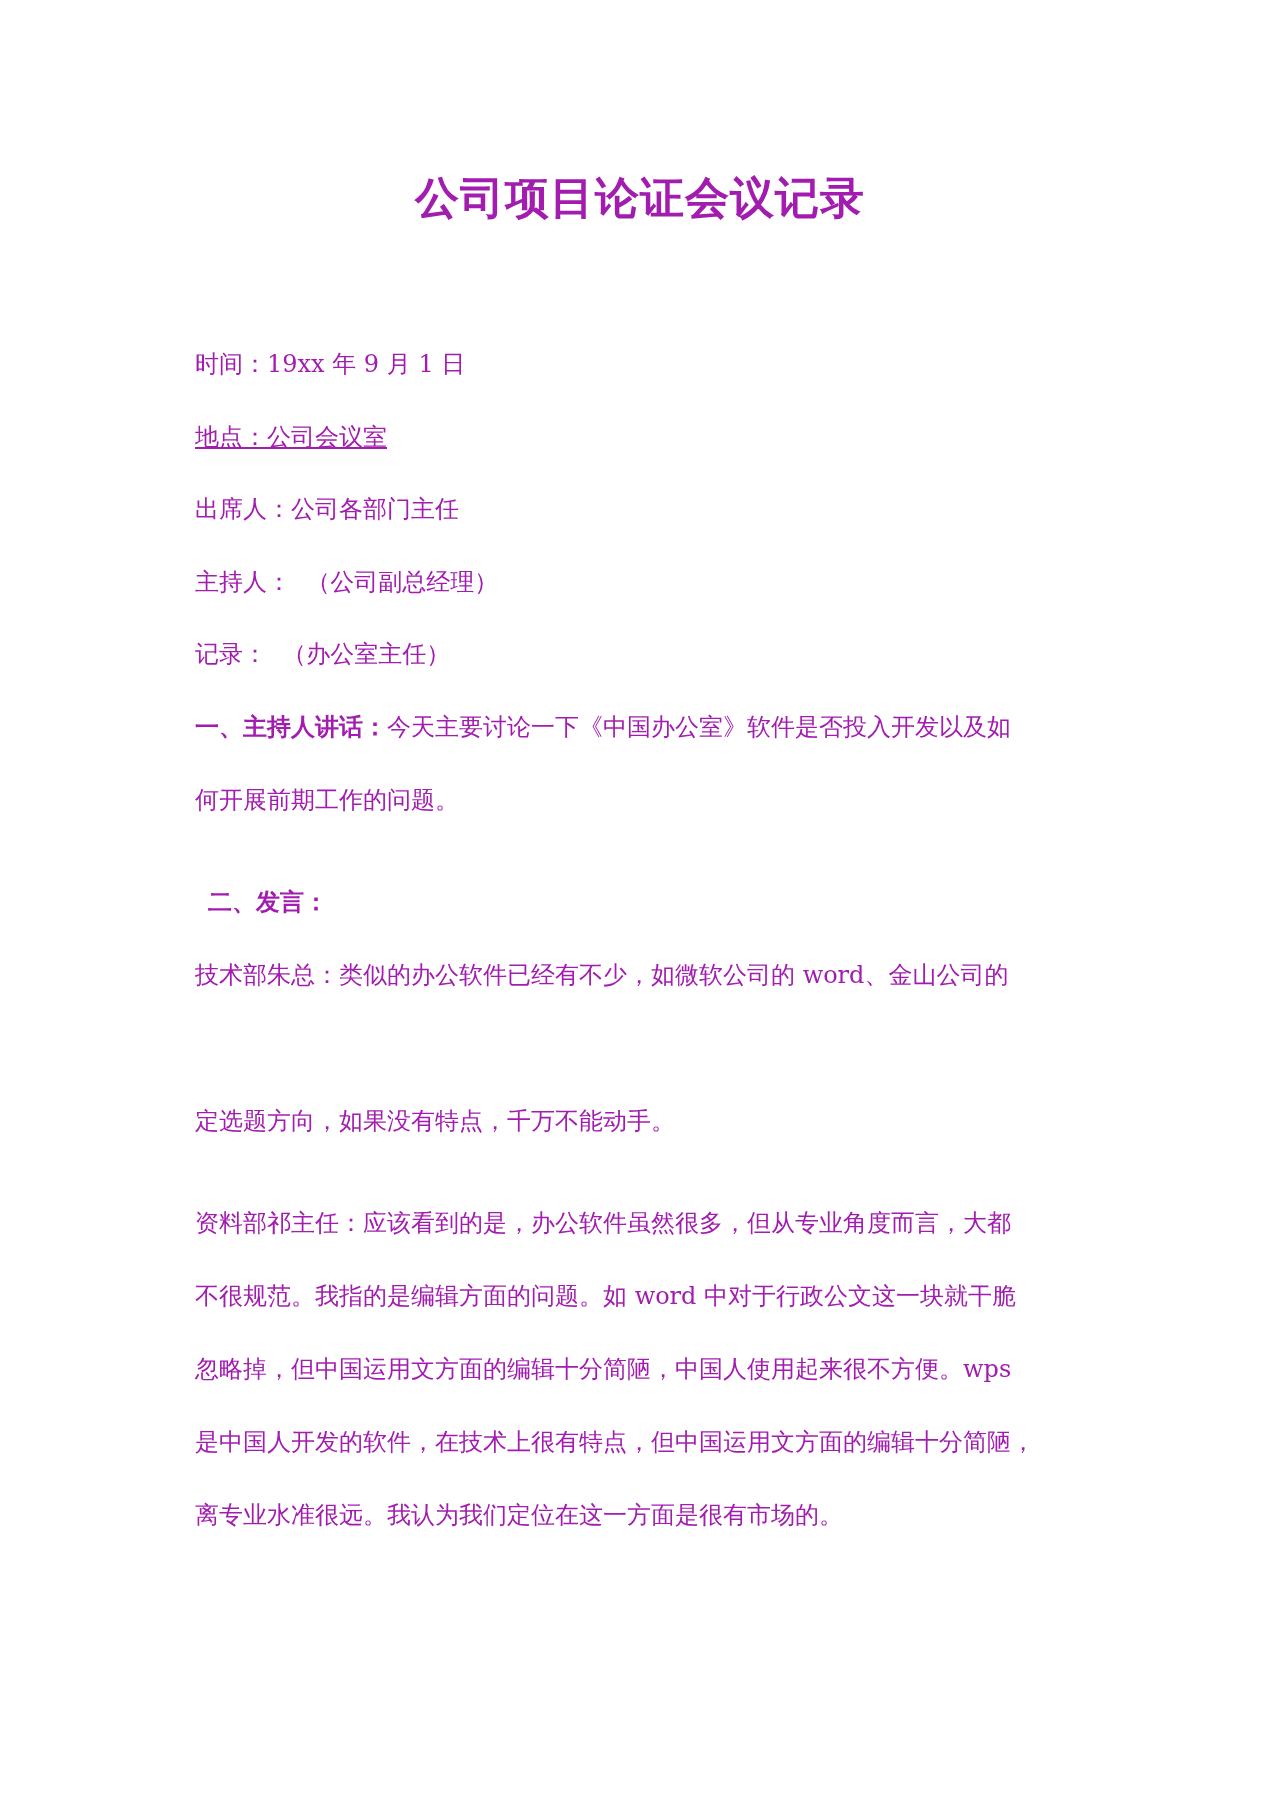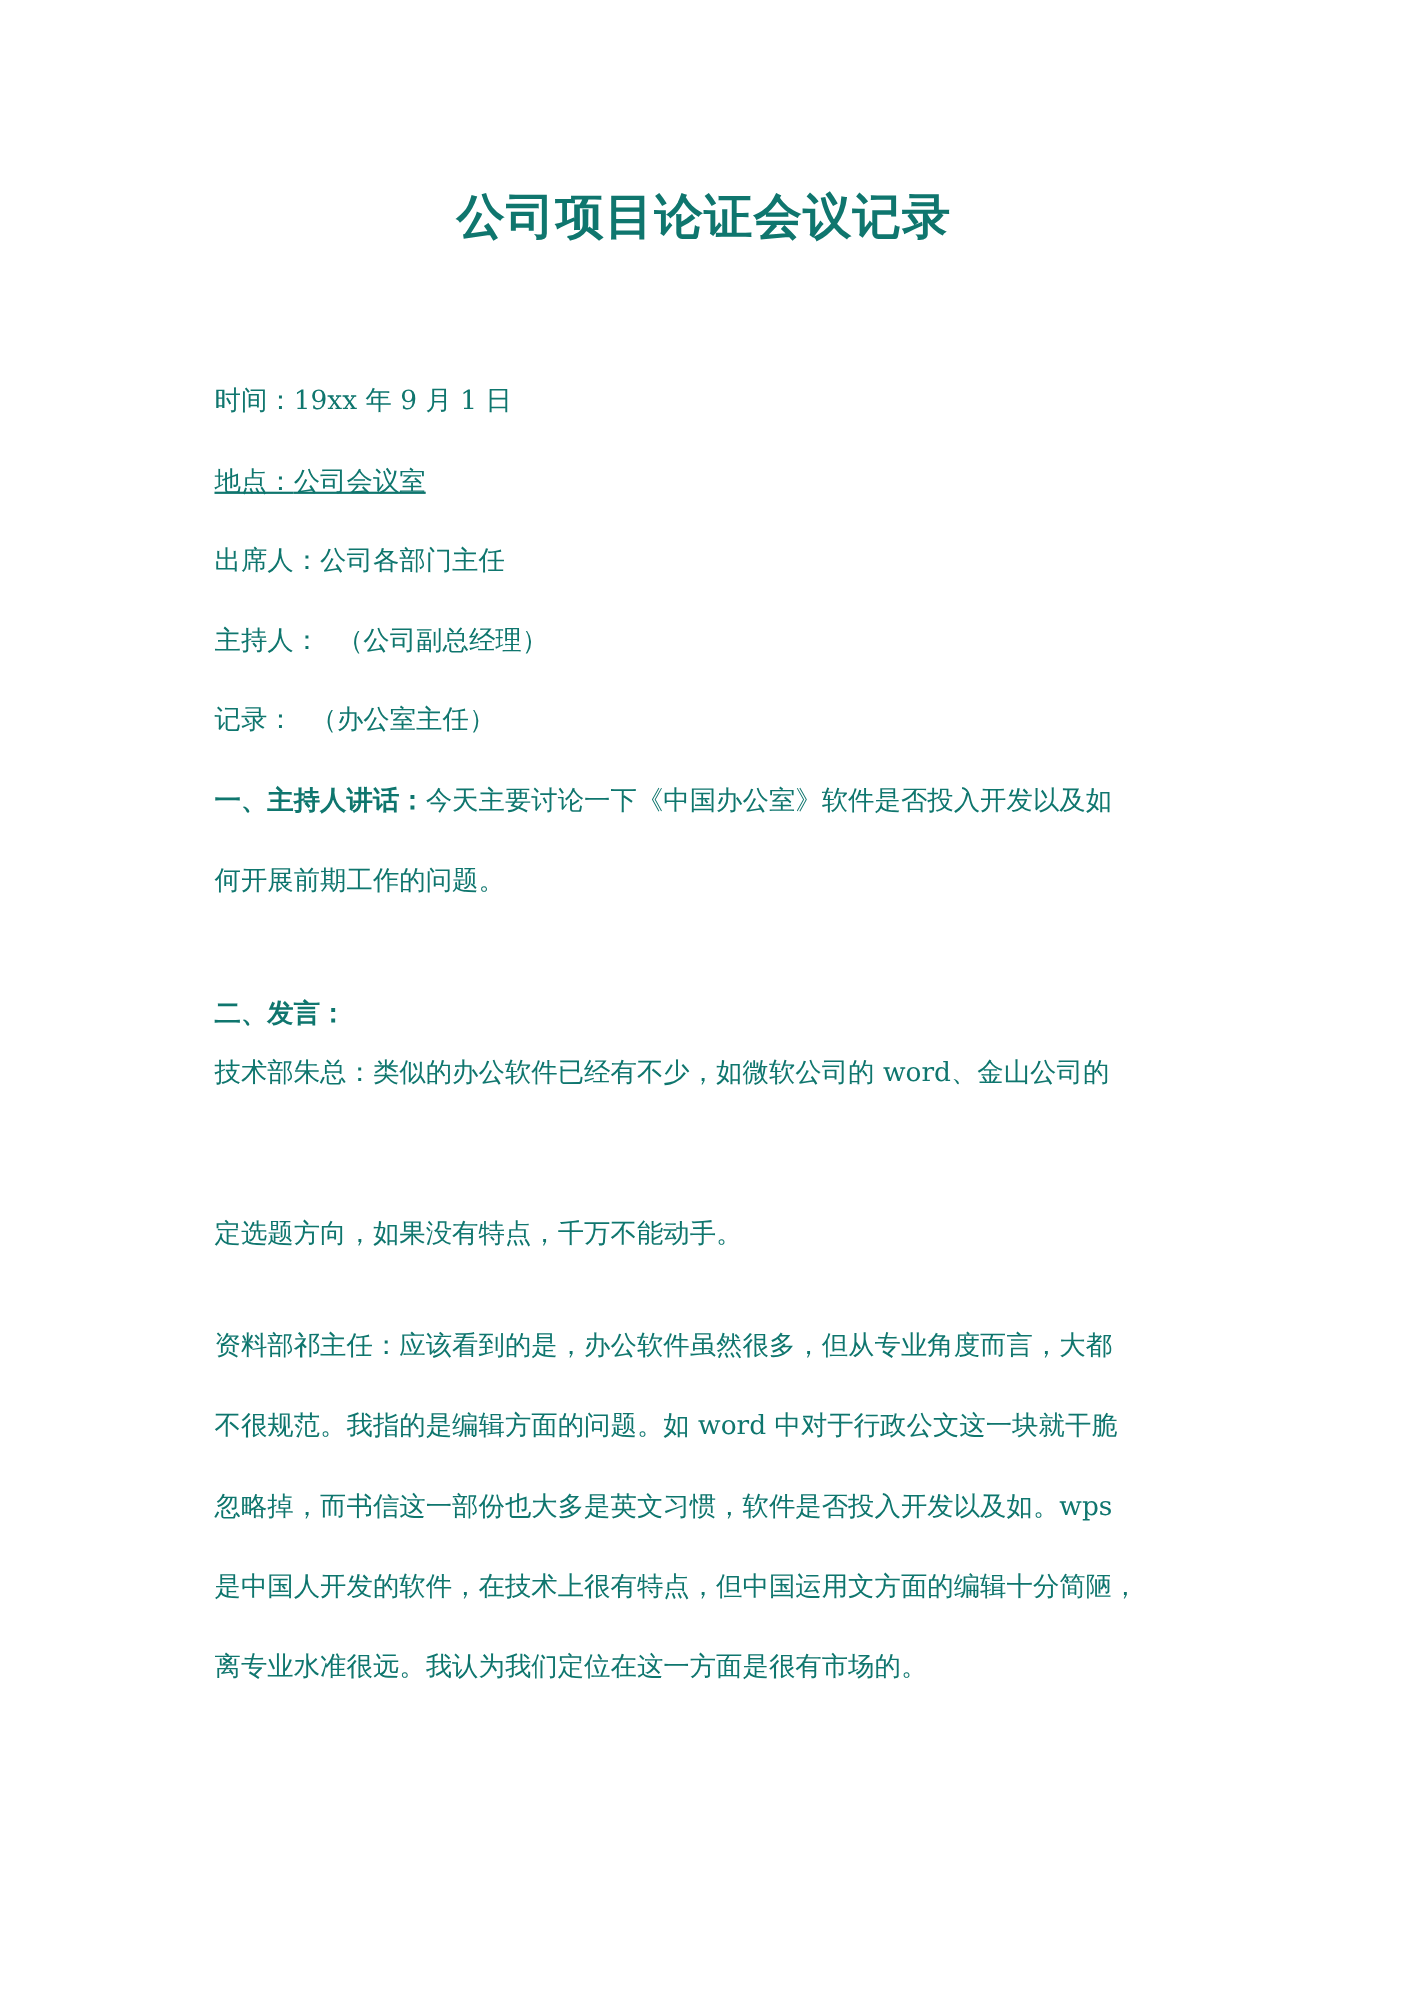--- a/index.html
+++ b/index.html
@@ -1,19 +1,19 @@
 <!DOCTYPE html>
 <html><head>
   <meta charset="utf-8">
   <style>
     html, body { margin: 0; padding: 0; background: #ffffff; }
     body { width: 1280px; height: 1810px; overflow: hidden; position: relative; }
     .page {
       position: absolute; left: 0; top: 0; width: 1280px; height: 1810px;
-      background: #ffffff; color: #0f766e;
+      background: #ffffff; color: #a21caf;
       font-family: "DejaVu Serif", "Liberation Serif", serif;
     }
     .title {
       position: absolute; left: 0; top: 168px; width: 1280px;
       text-align: center; font-size: 44px; font-weight: bold; letter-spacing: 1px;
       font-family: "DejaVu Sans", "Liberation Sans", sans-serif;
       line-height: 60px;
     }
     .line {
       position: absolute; left: 195px; font-size: 24px; line-height: 34px;
@@ -46,24 +46,24 @@
 
   <div class="line" style="top:637px;">
     <span>记录：</span>&nbsp;&nbsp;<span>（办公室主任）</span>
   </div>
 
   <div class="line" style="top:710px;">
     <span class="bold">一、主持人讲话：</span><span>今天主要讨论一下《中国办公室》软件是否投入开发以及如</span>
   </div>
   <div class="line" style="top:783px;">何开展前期工作的问题。</div>
 
-  <div class="line bold" style="top:905px;">二、发言：</div>
+  <div class="line bold" style="top:885px;margin-left:13px;">二、发言：</div>
 
   <div class="line" style="top:958px;">技术部朱总：类似的办公软件已经有不少，如微软公司的 word、金山公司的</div>
   <div class="line" style="top:1104px;">定选题方向，如果没有特点，千万不能动手。</div>
 
   <div class="line" style="top:1206px;">资料部祁主任：应该看到的是，办公软件虽然很多，但从专业角度而言，大都</div>
   <div class="line" style="top:1279px;">不很规范。我指的是编辑方面的问题。如 word 中对于行政公文这一块就干脆</div>
-  <div class="line" style="top:1352px;">忽略掉，而书信这一部份也大多是英文习惯，软件是否投入开发以及如。wps</div>
+  <div class="line" style="top:1352px;">忽略掉，但中国运用文方面的编辑十分简陋，中国人使用起来很不方便。wps</div>
   <div class="line" style="top:1498px;">离专业水准很远。我认为我们定位在这一方面是很有市场的。</div>
   <div class="line" style="top:1425px;">是中国人开发的软件，在技术上很有特点，但中国运用文方面的编辑十分简陋，</div>
 
 </div>
 
 </body></html>

